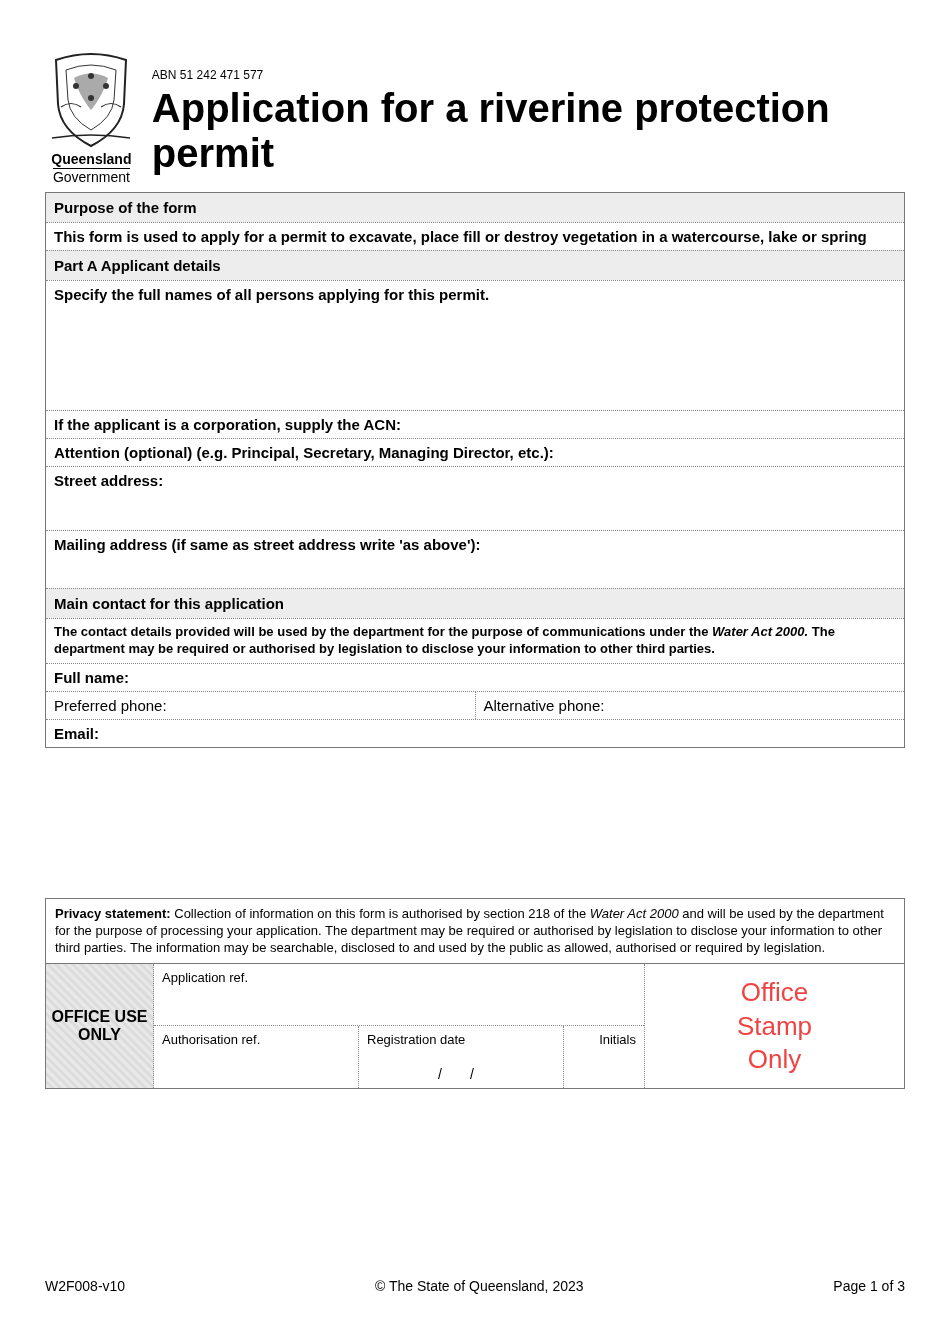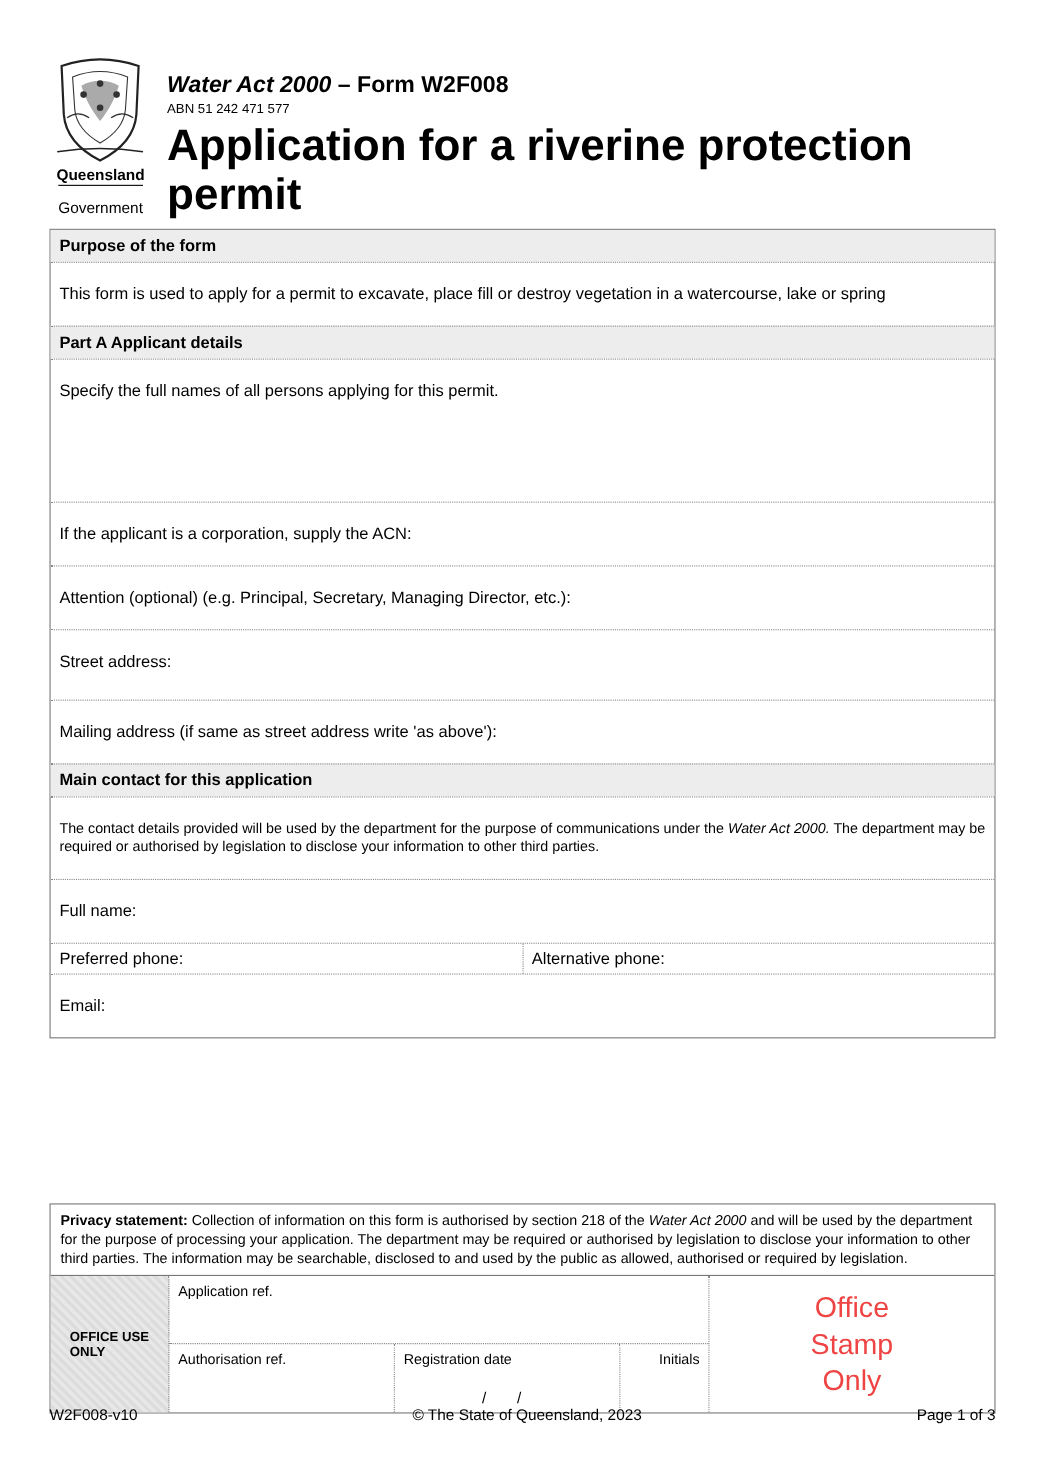--- a/index.html
+++ b/index.html
@@ -34,38 +34,39 @@
     .logo-text-line1 {
       font-weight: bold;
       font-size: 14px;
       margin-top: 2px;
       line-height: 1;
     }
     .logo-text-line2 {
       font-size: 14px;
       line-height: 1;
       border-top: 1px solid #000;
-      padding-top: 13px;
+      padding-top: 1px;
       margin-top: 2px;
     }
     .title-col { padding-top: 14px; }
     .act-line { font-size: 21px; }
     .act-line .italic { font-style: italic; font-weight: bold; }
     .act-line .bold { font-weight: bold; }
     .abn { font-size: 12px; margin-top: 2px; }
     .main-title { font-size: 40px; font-weight: bold; margin-top: 4px; }
     .form-table {
       border: 1.5px solid #777;
       width: 100%;
       border-collapse: collapse;
     }
     .row {
       border-top: 1px dotted #888;
-      padding: 20px 8px;
+      padding: 5px 8px;
       font-size: 15px;
+      font-weight: bold;
     }
     .row:first-child { border-top: none; }
     .row.shaded {
       background: #ededed;
       font-weight: bold;
       padding: 6px 8px;
     }
     .row.tall-1 { min-height: 130px; }
     .row.tall-2 { min-height: 64px; }
     .row.tall-3 { min-height: 58px; }
@@ -93,22 +94,22 @@
     }
     .office-row {
       display: flex;
     }
     .office-label-cell {
       width: 108px;
       background: repeating-linear-gradient(45deg, #e8e8e8 0 3px, #dcdcdc 3px 6px);
       display: flex;
       align-items: center;
       justify-content: center;
-      text-align: left;
-      font-size: 12px;
+      text-align: center;
+      font-size: 16px;
       font-weight: bold;
       border-right: 1px dotted #888;
     }
     .office-mid {
       flex: 1;
       display: flex;
       flex-direction: column;
     }
     .office-mid .sub {
       font-size: 13px;
@@ -174,23 +175,20 @@
         <path d="M6 86 Q45 80 84 86" stroke="#222" stroke-width="1.5" fill="none"></path>
         <circle cx="30" cy="34" r="3" fill="#333"></circle>
           <circle cx="60" cy="34" r="3" fill="#333"></circle>
         <circle cx="45" cy="24" r="3" fill="#333"></circle>
           <circle cx="45" cy="46" r="3" fill="#333"></circle>
       </svg>
       <div class="logo-text-line1">Queensland</div>
       <div class="logo-text-line2">Government</div>
     </div>
     <div class="title-col">
-      <div class="act-line">
-        <span class="italic">Water Act 2000</span><span class="bold"> – Form W2F008</span>
-      </div>
       <div class="abn">ABN 51 242 471 577</div>
       <div class="main-title">Application for a riverine protection permit</div>
     </div>
   </div>
 
   <div class="form-table">
     <div class="row shaded">Purpose of the form</div>
     <div class="row">This form is used to apply for a permit to excavate, place fill or destroy vegetation in a watercourse, lake or spring</div>
     <div class="row shaded">Part A   Applicant details</div>
     <div class="row tall-1">

